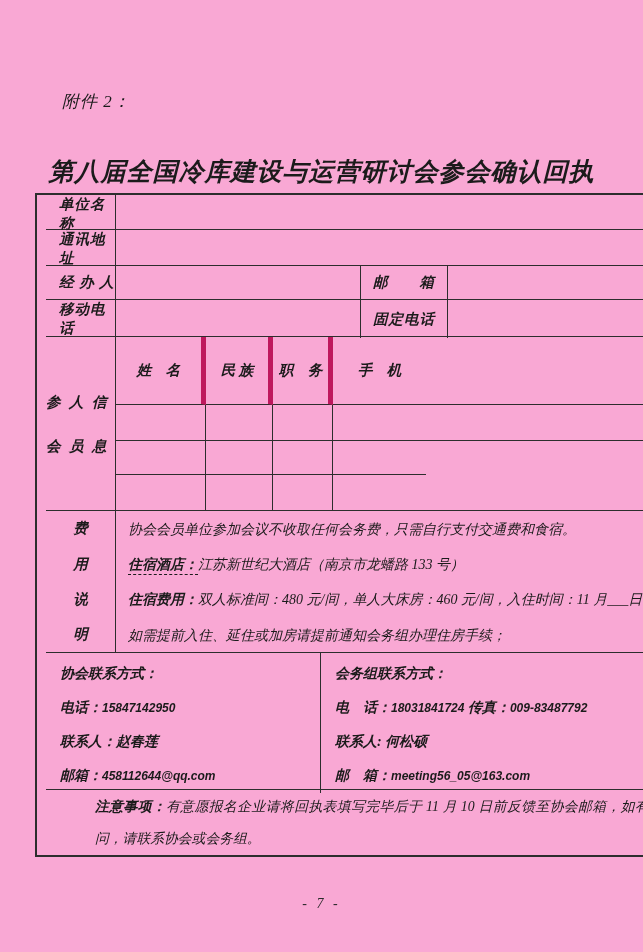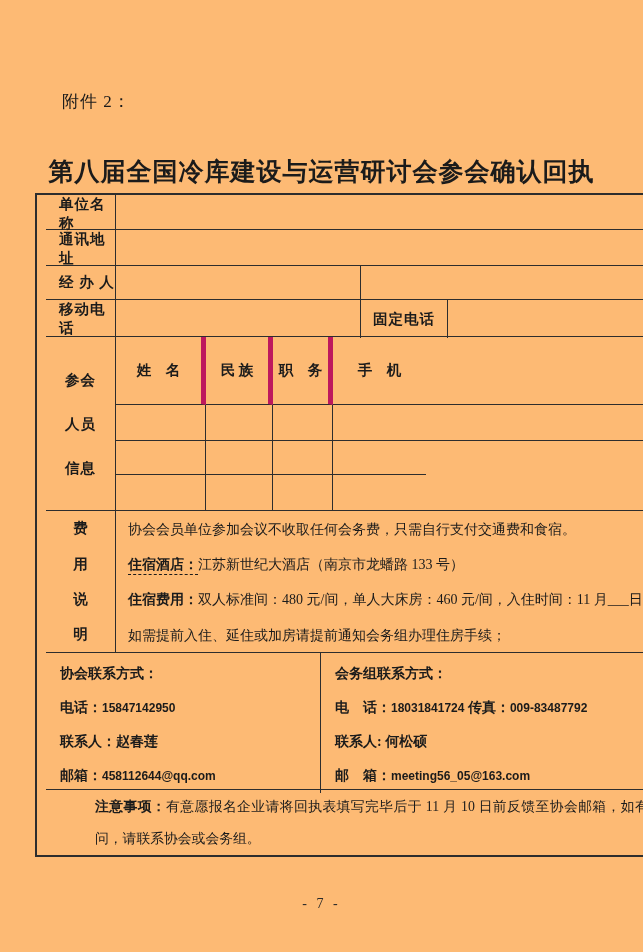--- a/index.html
+++ b/index.html
@@ -1,22 +1,23 @@
 <!DOCTYPE html>
 <html><head>
 <meta charset="utf-8">
 <style>
   * { margin:0; padding:0; box-sizing:border-box; }
   html,body { width:643px; height:952px; }
   body { background:#e8e8e8; }
   .page {
     position:relative; width:643px; height:952px;
-    background:#fdba74; color:#1b1b1b;
+    background:#f9a8d4; color:#1b1b1b;
     font-family:"Liberation Serif", serif;
     overflow:hidden;
+    font-style:italic;
   }
   .attachment {
     position:absolute; left:62px; top:90px;
     font-size:17px; letter-spacing:1px;
   }
   .doc-title {
     position:absolute; top:155px; left:0; width:100%;
     text-align:center; font-size:25px; font-weight:bold; letter-spacing:1px;
   }
   
@@ -38,21 +39,21 @@
   .r1 { height:35px; } .r2 { height:36px; } .r3 { height:34px; } .r4 { height:37px; }
   .lblcell.c { justify-content:center; padding-left:0; }
   
   .pblock {
     grid-template-columns:70px 90px 67px 60px 93px 1fr;
     grid-template-rows:68px 36px 34px 35px;
     border-bottom:1px solid #2d2d2d;
   }
   .pblock .plabel {
     grid-row:1 / 5;
-    display:flex; flex-direction:column; justify-content:center; align-items:center;
+    display:flex; flex-direction:row; justify-content:center; align-items:center;
     font-weight:bold; font-size:14.5px; letter-spacing:1px;
     border-right:1px solid #2d2d2d;
   }
   .pblock .plabel div { line-height:44px; }
   .pblock .phead {
     display:flex; align-items:center; justify-content:center;
     font-weight:bold; font-size:14.5px;
     border-right:5px solid #be185d; border-bottom:1px solid #2d2d2d;
   }
   .pblock .phead.last, .pblock .pcell.last { border-right:none; }
@@ -102,20 +103,21 @@
     </div>
 
     <div class="frow r-simple r2">
       <div class="cell lblcell">通讯地址</div>
       <div class="cell"></div>
     </div>
 
     <div class="frow r-split r3">
       <div class="cell lblcell">经 办 人</div>
       <div class="cell"></div>
+      <div class="cell lblcell c">邮　　箱</div>
       <div class="cell"></div>
     </div>
 
     <div class="frow r-split r4">
       <div class="cell lblcell">移动电话</div>
       <div class="cell"></div>
       <div class="cell lblcell c">固定电话</div>
       <div class="cell"></div>
     </div>
 

